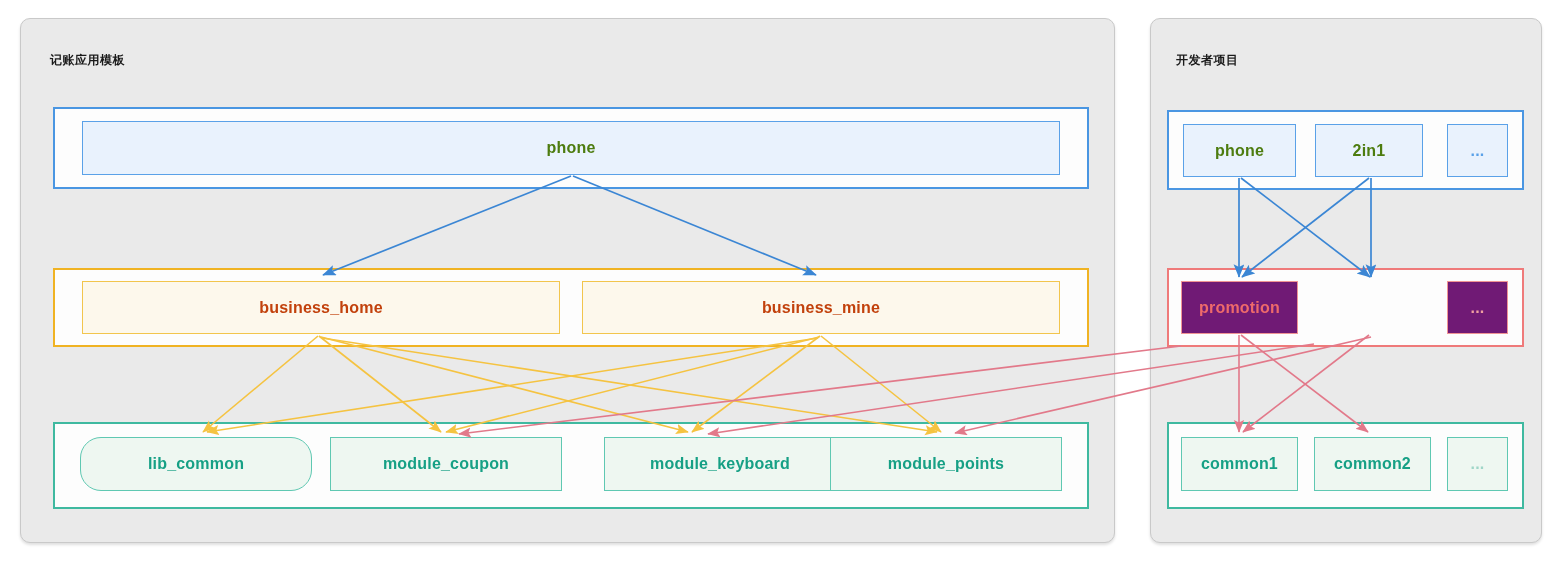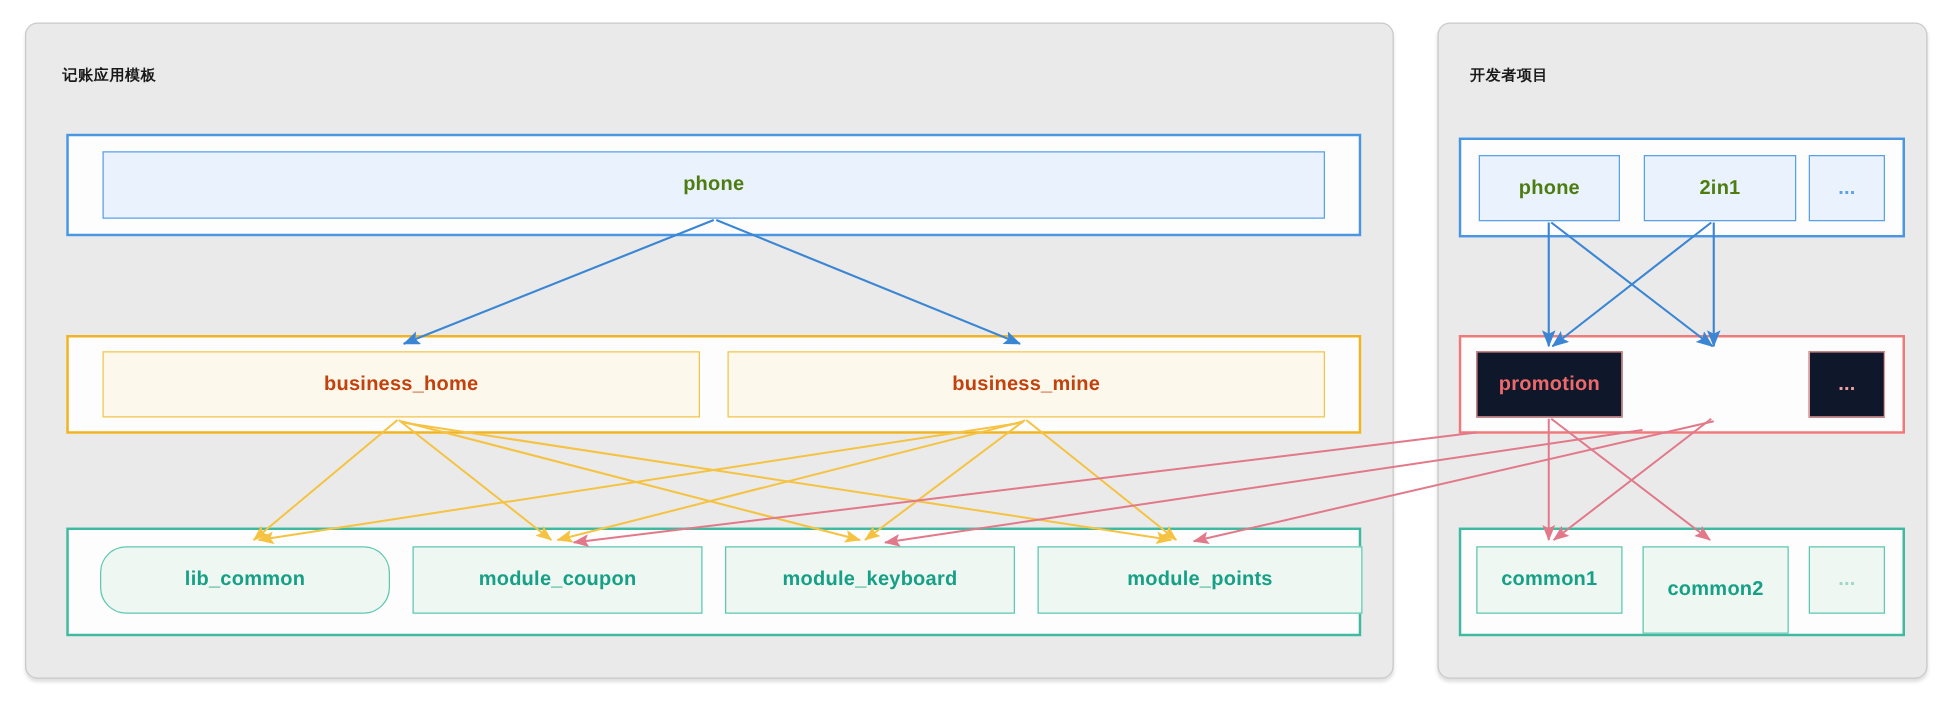--- a/index.html
+++ b/index.html
@@ -67,21 +67,21 @@
     background: #fdf8ec;
     color: #c2410c;
   }
   .node.green {
     border: 1.5px solid #5fc8b2;
     background: #eef7f1;
     color: #16a085;
   }
   .node.red {
     border: 1.5px solid #f09494;
-    background: #0f172a;
+    background: #701a75;
     color: #ee6a6a;
   }
   .node.muted { color: #9aa0a6; }
   .node.blue.muted  { color: #5aa1e8; }
   .node.red.muted   { color: #f0a0a0; }
   .node.green.muted { color: #9fd6c8; }
 
   
   #edges {
     position: absolute;
@@ -103,38 +103,38 @@
   <div class="group blue" style="left:53px; top:107px; width:1036px; height:82px;"></div>
   <div class="node blue" style="left:82px; top:121px; width:978px; height:54px;">phone</div>
 
   <div class="group amber" style="left:53px; top:268px; width:1036px; height:79px;"></div>
   <div class="node amber" style="left:82px; top:281px; width:478px; height:53px;">business_home</div>
   <div class="node amber" style="left:582px; top:281px; width:478px; height:53px;">business_mine</div>
 
   <div class="group green" style="left:53px; top:422px; width:1036px; height:87px;"></div>
   <div class="node green" style="left:80px; top:437px; width:232px; height:54px;border-radius:21px;">lib_common</div>
   <div class="node green" style="left:330px; top:437px; width:232px; height:54px;">module_coupon</div>
-  <div class="node green" style="left:580px; top:437px; width:232px; height:54px;">module_keyboard</div>
-  <div class="node green" style="left:830px; top:437px; width:260px; height:54px;">module_points</div>
+  <div class="node green" style="left:604px; top:437px; width:232px; height:54px;">module_keyboard</div>
+  <div class="node green" style="left:830px; top:437px; width:232px; height:54px;">module_points</div>
 
   <div class="panel" style="left:1150px; top:18px; width:392px; height:525px;"></div>
   <div class="panel-title" style="left:1176px; top:52px;text-align:right;">开发者项目</div>
 
   <div class="group blue" style="left:1167px; top:110px; width:357px; height:80px;"></div>
   <div class="node blue" style="left:1183px; top:124px; width:113px; height:53px;">phone</div>
-  <div class="node blue" style="left:1315px; top:124px; width:122px; height:53px;">2in1</div>
+  <div class="node blue" style="left:1315px; top:124px; width:108px; height:53px;">2in1</div>
   <div class="node blue muted" style="left:1447px; top:124px; width:61px; height:53px;">...</div>
 
   <div class="group red" style="left:1167px; top:268px; width:357px; height:79px;"></div>
   <div class="node red" style="left:1181px; top:281px; width:117px; height:53px;">promotion</div>
   <div class="node red muted" style="left:1447px; top:281px; width:61px; height:53px;">...</div>
 
   <div class="group green" style="left:1167px; top:422px; width:357px; height:87px;"></div>
   <div class="node green" style="left:1181px; top:437px; width:117px; height:54px;">common1</div>
-  <div class="node green" style="left:1314px; top:437px; width:117px; height:70px;">common2</div>
+  <div class="node green" style="left:1314px; top:437px; width:117px; height:54px;">common2</div>
   <div class="node green muted" style="left:1447px; top:437px; width:61px; height:54px;">...</div>
 
   <svg id="edges" viewBox="0 0 1561 563" xmlns="http://www.w3.org/2000/svg">
     <defs>
       <marker id="ah-blue" markerWidth="9" markerHeight="9" refX="7.5" refY="3.2" orient="auto" markerUnits="strokeWidth">
         <path d="M0,0 L8,3.2 L0,6.4 L1.6,3.2 z" fill="#3b86d4"></path>
       </marker>
       <marker id="ah-amber" markerWidth="9" markerHeight="9" refX="7.5" refY="3.2" orient="auto" markerUnits="strokeWidth">
         <path d="M0,0 L8,3.2 L0,6.4 L1.6,3.2 z" fill="#f5c341"></path>
       </marker>

